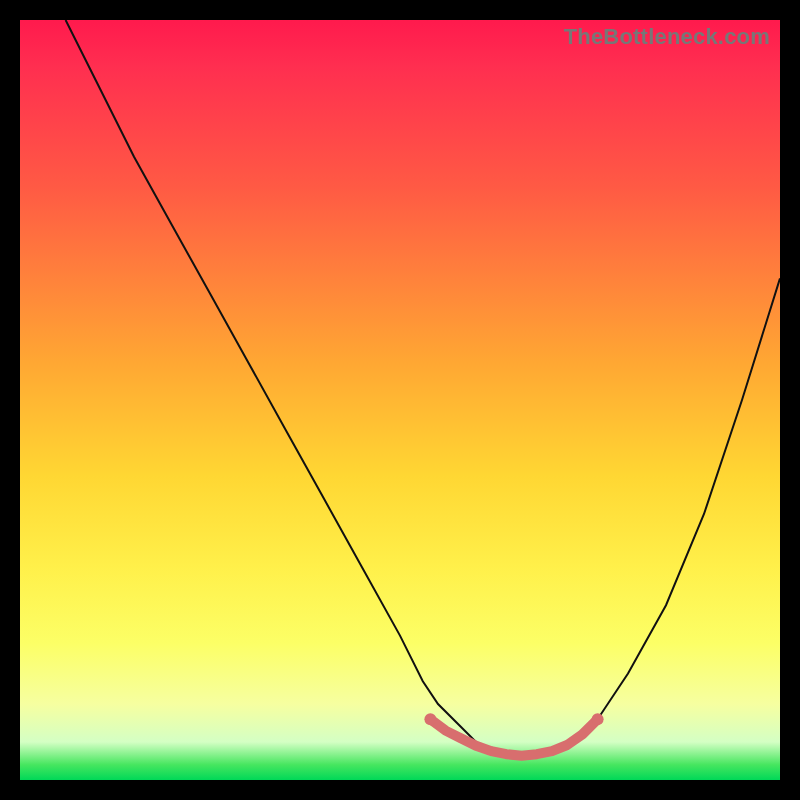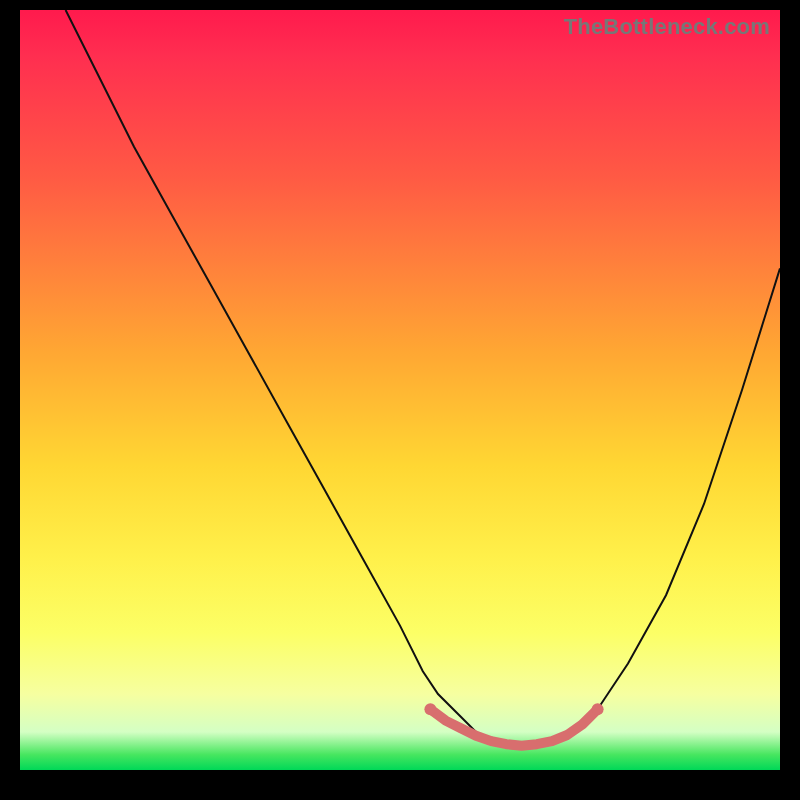--- a/index.html
+++ b/index.html
@@ -7,21 +7,21 @@
     padding: 0;
     width: 800px;
     height: 800px;
     background: #000;
     overflow: hidden;
     font-family: Arial, Helvetica, sans-serif;
   }
   .frame {
     position: absolute;
     left: 20px;
-    top: 10px;
+    top: 20px;
     width: 760px;
     height: 760px;
     background: #86efac;
   }
   .plot-bg {
     position: absolute;
     left: 0;
     top: 0;
     width: 760px;
     height: 760px;

